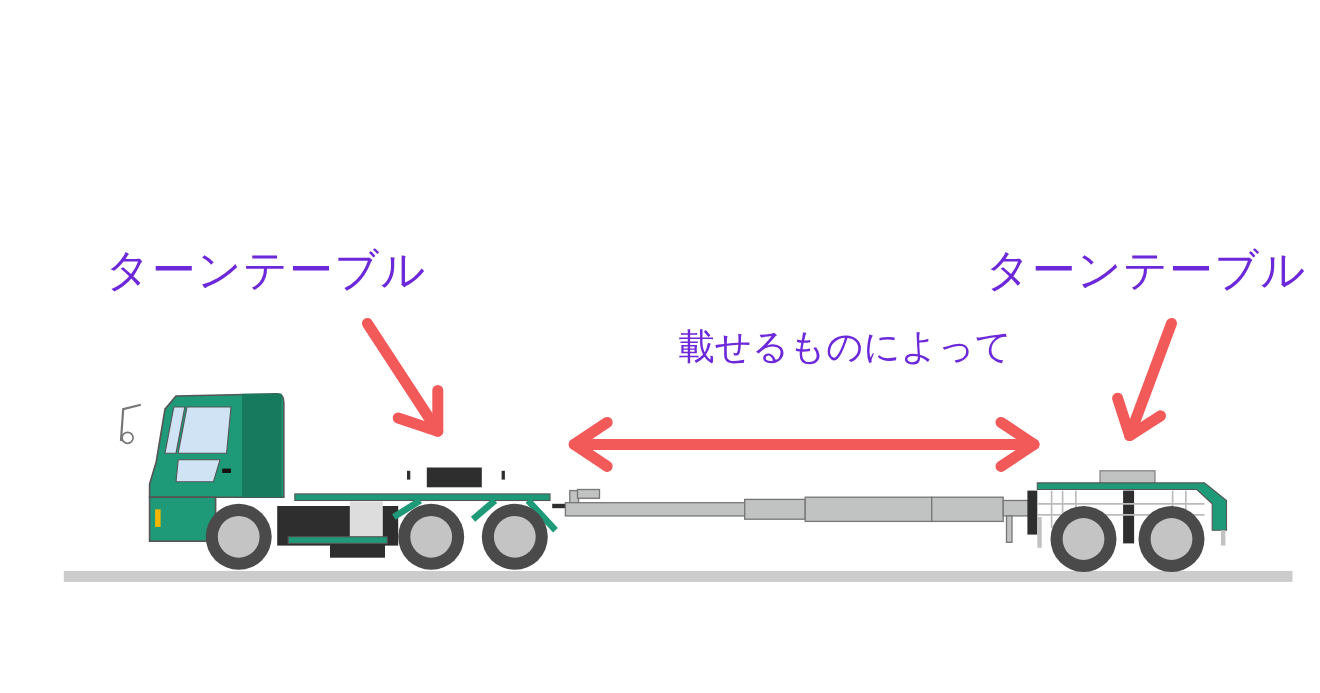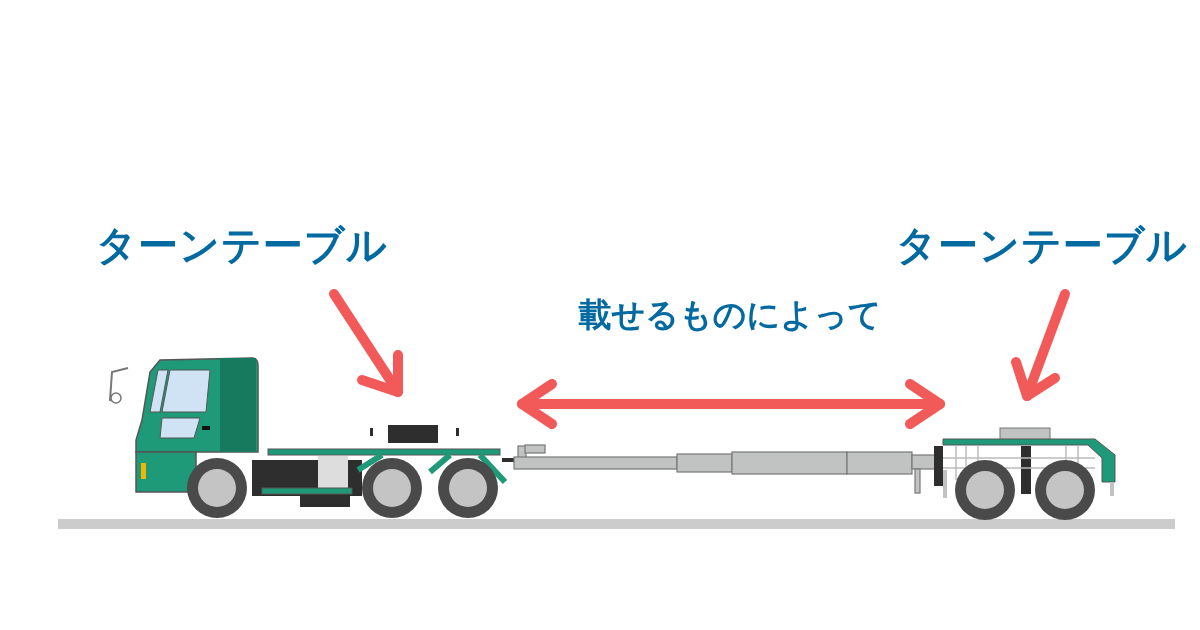--- a/index.html
+++ b/index.html
@@ -1,20 +1,20 @@
 <!DOCTYPE html>
 <html><head>
 <meta charset="utf-8">
 <style>
   html,body{margin:0;padding:0;background:#ffffff;}
   body{width:1200px;height:630px;position:relative;overflow:hidden;font-family:"DejaVu Sans",sans-serif;}
-  .label{position:absolute;font-weight:bold;color:#0369a1;white-space:nowrap;}
+  .label{position:absolute;font-weight:normal;color:#6d28d9;white-space:nowrap;}
   .lbl-left{left:96px;top:218px;font-size:40px;letter-spacing:1px;}
   .lbl-right{left:896px;top:218px;font-size:40px;letter-spacing:1px;}
-  .lbl-center{left:540px;top:290px;width:380px;text-align:center;font-size:33px;line-height:50px;}
+  .lbl-center{left:540px;top:290px;width:380px;text-align:right;font-size:33px;line-height:50px;}
   svg.art{position:absolute;left:0;top:0;}
 </style>
 </head>
 <body>
 
 <svg class="art" width="1200" height="630" viewBox="0 0 1200 630">
 
   <rect x="58" y="519" width="1117" height="10" fill="#cccccc"></rect>
 
   <g>

